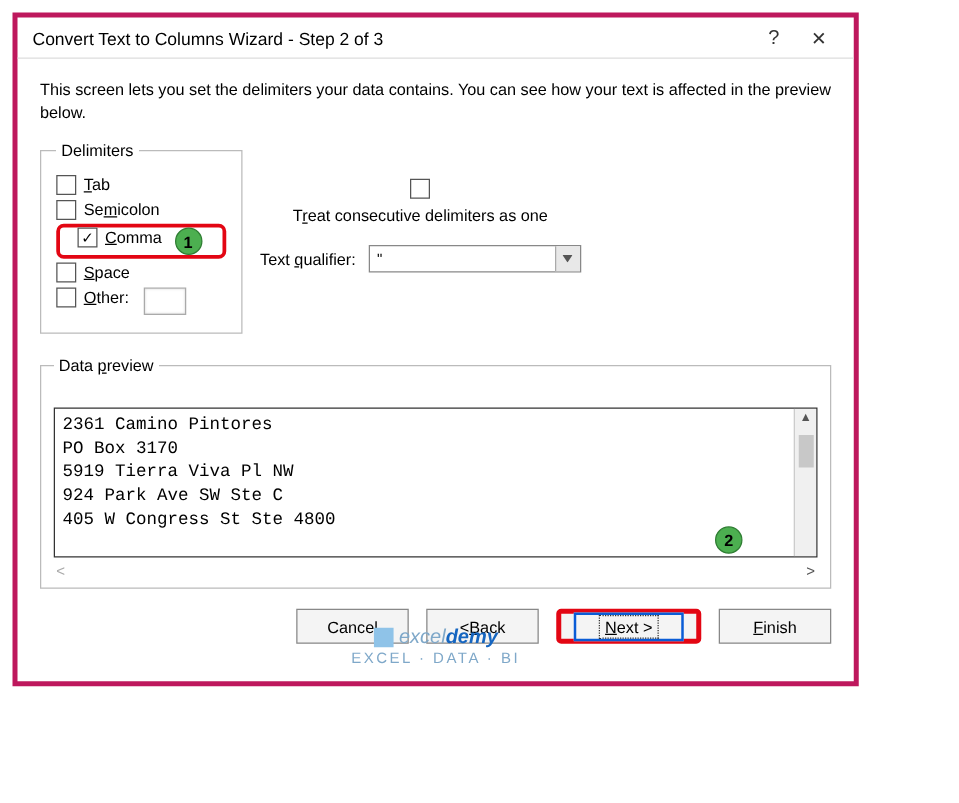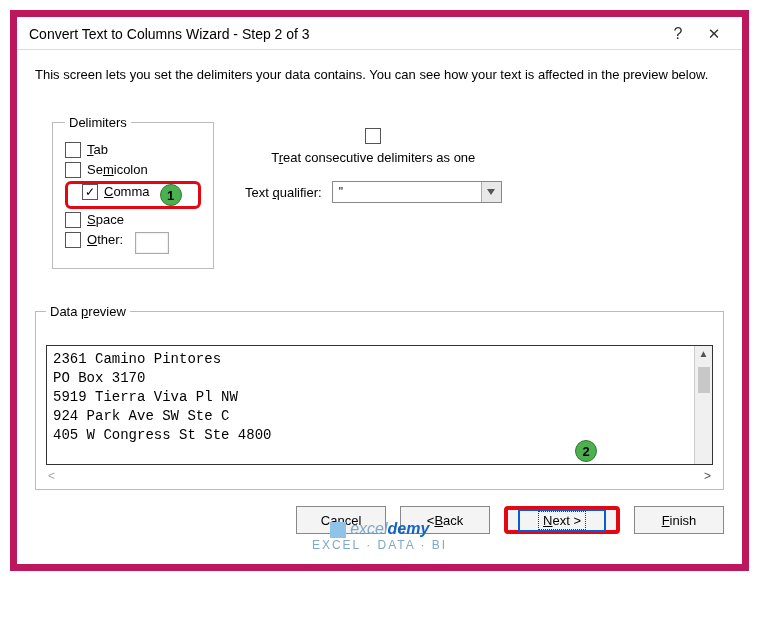--- a/index.html
+++ b/index.html
@@ -6,40 +6,40 @@
   body {
     margin: 0;
     padding: 10px;
     background: #fff;
     font-family: "Segoe UI", Tahoma, sans-serif;
     font-size: 13px;
     color: #000;
     width: 767px;
   }
   .dialog {
-    border: 7px solid #be185d;
-    width: 739px;
+    border: 4px solid #be185d;
+    width: 677px;
     background: #fff;
   }
   .titlebar {
     display: flex;
     align-items: center;
     padding: 8px 10px 6px 12px;
     border-bottom: 1px solid #ddd;
   }
   .title { flex: 1; font-size: 14px; }
   .title-btn { width: 36px; text-align: center; font-size: 16px; color: #333; }
   .close-btn { font-size: 15px; }
   .body { padding: 16px 18px 12px 18px; }
   .description { margin-bottom: 14px; line-height: 1.4; }
   .upper { display: flex; gap: 14px; margin-bottom: 10px; }
   fieldset.delimiters {
     border: 1px solid #bbb;
     padding: 10px 12px 12px 12px;
-    margin: 17px;
+    margin: 0;
     width: 162px;
   }
   fieldset.delimiters legend { padding: 0 4px; font-size: 13px; }
   .chk-row {
     display: flex;
     gap: 6px;
     padding: 2px 0;
   }
   .chk-row.highlight {
     border: 3px solid #e30613;

